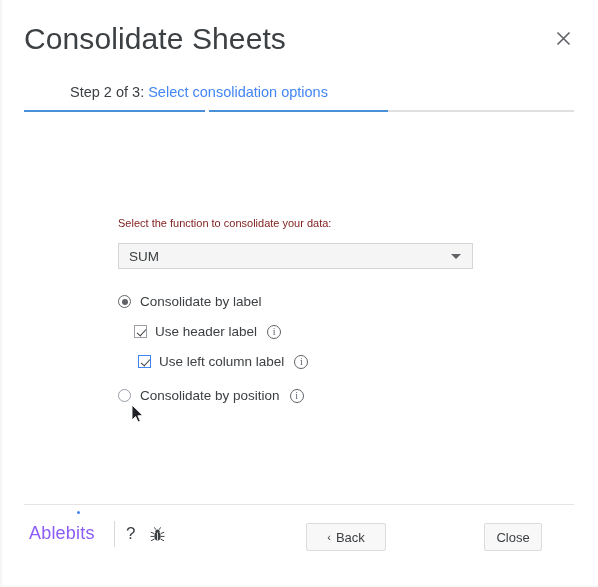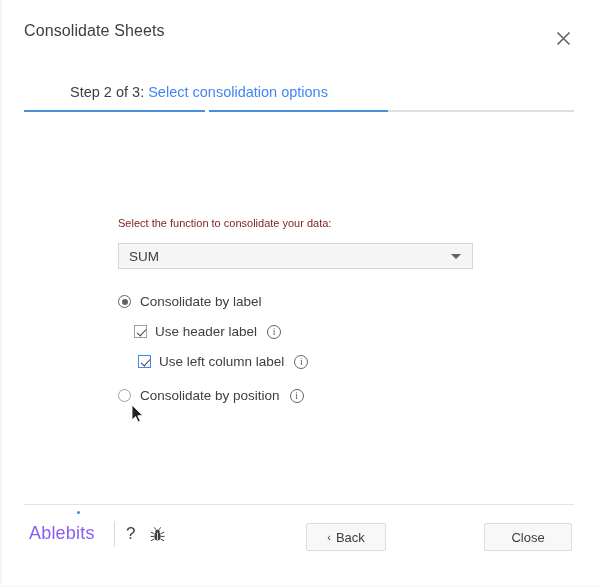--- a/index.html
+++ b/index.html
@@ -33,21 +33,21 @@
     width: 598px; height: 2px;
     background: linear-gradient(to top, #f4f4f4, #ffffff);
     pointer-events: none;
   }
 
   
   #title {
     position: absolute;
     left: 24px;
     top: 22px;
-    font-size: 16px;
+    font-size: 30px;
     color: #3c4043;
     font-weight: normal;
     letter-spacing: 0.1px;
     white-space: nowrap;
   }
   #close-btn {
     position: absolute;
     right: 22px;
     top: 25px;
     width: 26px;
@@ -289,21 +289,21 @@
     color: #3c4043;
   }
   .btn-primary {
     background: #3b7ddd;
     border: 1px solid #3b7ddd;
     color: #ffffff;
     font-weight: bold;
   }
   #btn-back  { left: 306px; width: 80px; }
   #btn-next  { left: 395px; width: 80px; }
-  #btn-close { left: 484px; width: 88px; }
+  #btn-close { left: 484px; width: 58px; }
   .chev { font-size: 11px; }
   .chev-left  { margin-right: 5px; }
   .chev-right { margin-left: 5px; }
 </style>
 </head>
 <body>
 
 <div id="dialog">
 
   <div id="edge-left"></div>

